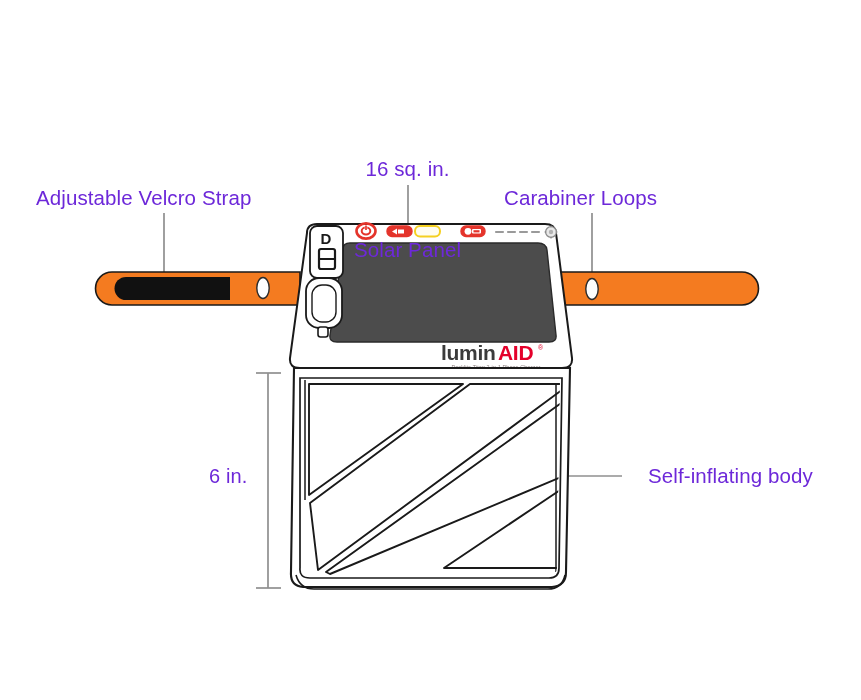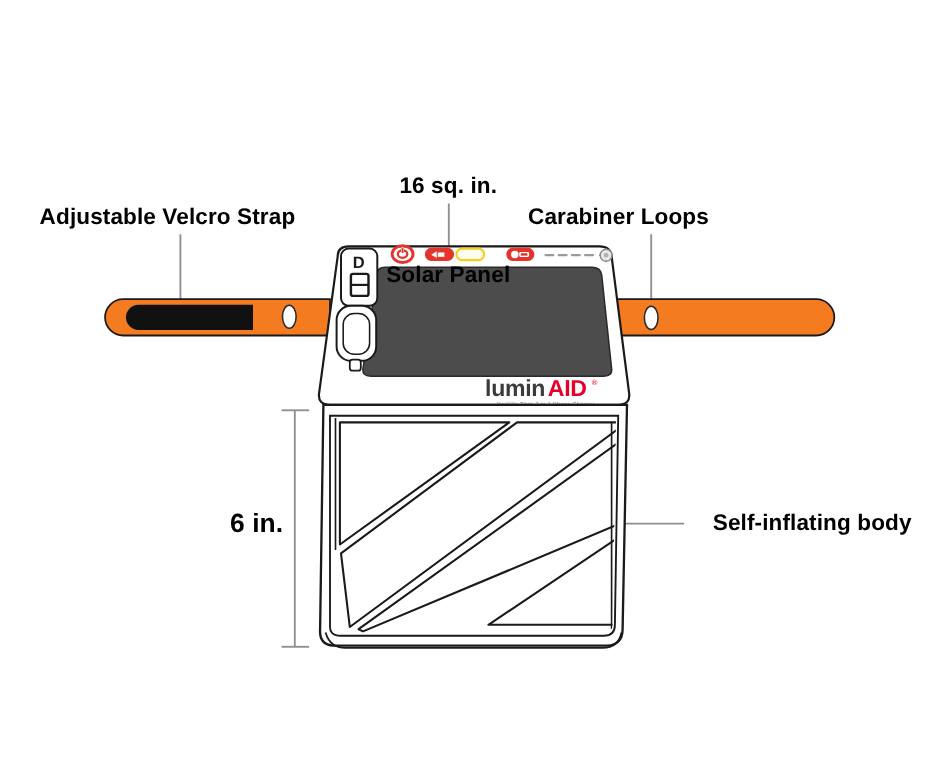--- a/index.html
+++ b/index.html
@@ -15,32 +15,32 @@
     overflow: hidden;
   }
   #stage {
     position: absolute;
     left: 0; top: 0;
     width: 861px;
     height: 700px;
   }
   .callout {
     position: absolute;
-    color: #000000;
+    color: #6d28d9;
     font-size: 20.5px;
-    font-weight: 700;
+    font-weight: 400;
     letter-spacing: 0.1px;
     line-height: 27px;
     white-space: pre;
   }
   #label-velcro  { left: 36px;  top: 184px; }
   #label-solar   { left: 320px; top: 101px; text-align: center; width: 175px; }
-  #label-carab   { left: 480px; top: 184px; }
+  #label-carab   { left: 504px; top: 184px; }
   #label-body    { left: 632px; top: 462px; margin-left: 16px; }
-  #label-dim     { left: 209px; top: 463px; font-size: 24px; }
+  #label-dim     { left: 209px; top: 463px; font-size: 20px; }
   .solar-line { display: block; }
 </style>
 </head>
 <body>
 
 <div id="stage">
 
   <svg width="861" height="700" viewBox="0 0 861 700" xmlns="http://www.w3.org/2000/svg">
 
     <g stroke="#8f8f8f" fill="#8f8f8f">

